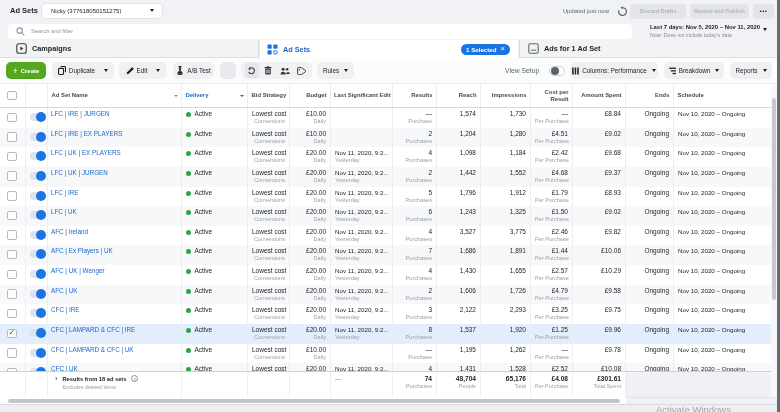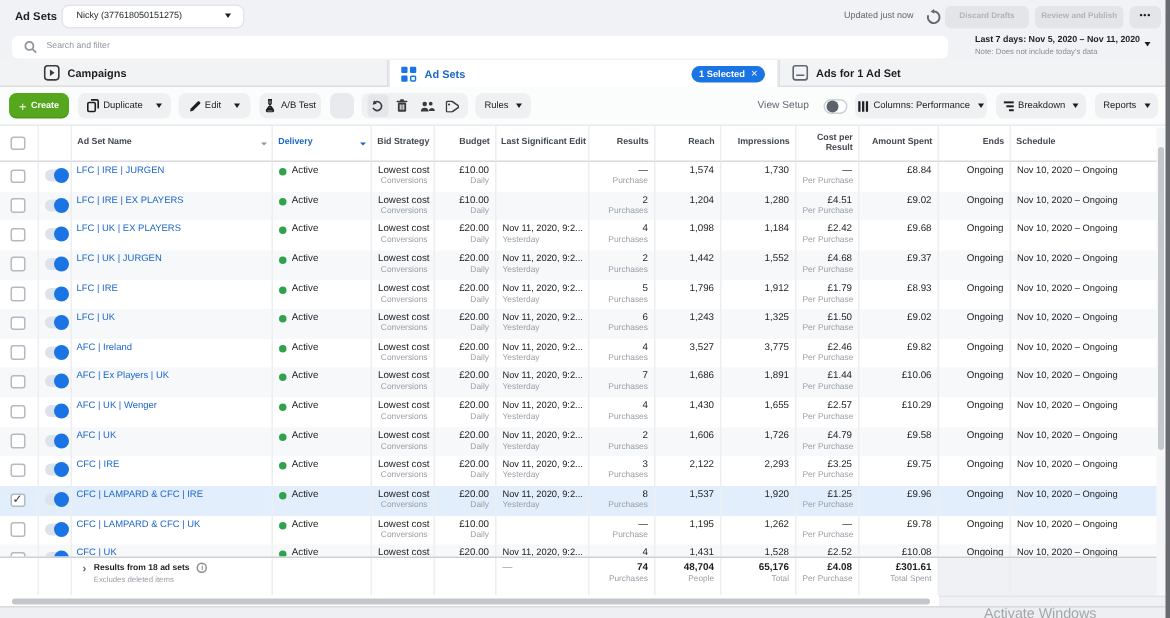--- a/index.html
+++ b/index.html
@@ -34,21 +34,21 @@
   .daterange .l2{font-size:5.2px;color:#8a8d91;margin-top:1.5px;white-space:nowrap;}
   .daterange .caret{position:absolute;left:113px;top:4px;}
 
   
   .tabsbar{left:0;top:40px;width:780px;height:18px;background:#eaecef;}
   .tab{position:absolute;top:0;height:18px;display:flex;align-items:center;border-bottom:1px solid #dcdee2;}
   .tab.inactive{background:#f2f3f5;}
   .tab.active{background:#fff;border-bottom:none;}
   .tab .tlabel{font-size:7.3px;font-weight:bold;color:#1c1e21;margin-left:5px;}
   .tab.active .tlabel{color:#1b66c9;}
-  .tab-campaigns{left:0;width:259px;border-right:1px solid #dcdee2;padding-left:29px;}
+  .tab-campaigns{left:0;width:259px;border-right:1px solid #dcdee2;padding-left:16px;}
   .tab-adsets{left:260px;width:258px;padding-left:7px;}
   .tab-ads{left:519px;width:261px;border-left:1px solid #dcdee2;padding-left:8px;}
   .sel-pill{position:absolute;right:8px;top:3.5px;height:11px;background:#1b74e4;border-radius:6px;
       color:#fff;font-size:6.2px;display:flex;align-items:center;padding:0 5px;gap:4px;font-weight:bold;}
   .sel-pill .x{font-size:7.5px;font-weight:normal;line-height:6px;}
 
   
   .toolbar{left:0;top:58px;width:780px;height:26px;background:#fbfcfc;border-bottom:1px solid #e8eaed;}
   .tbtn{position:absolute;top:4px;height:17px;border-radius:5px;background:#eef0f2;display:flex;
       align-items:center;justify-content:center;font-size:6.3px;color:#1c1e21;gap:3px;padding:0 4px;white-space:nowrap;}

